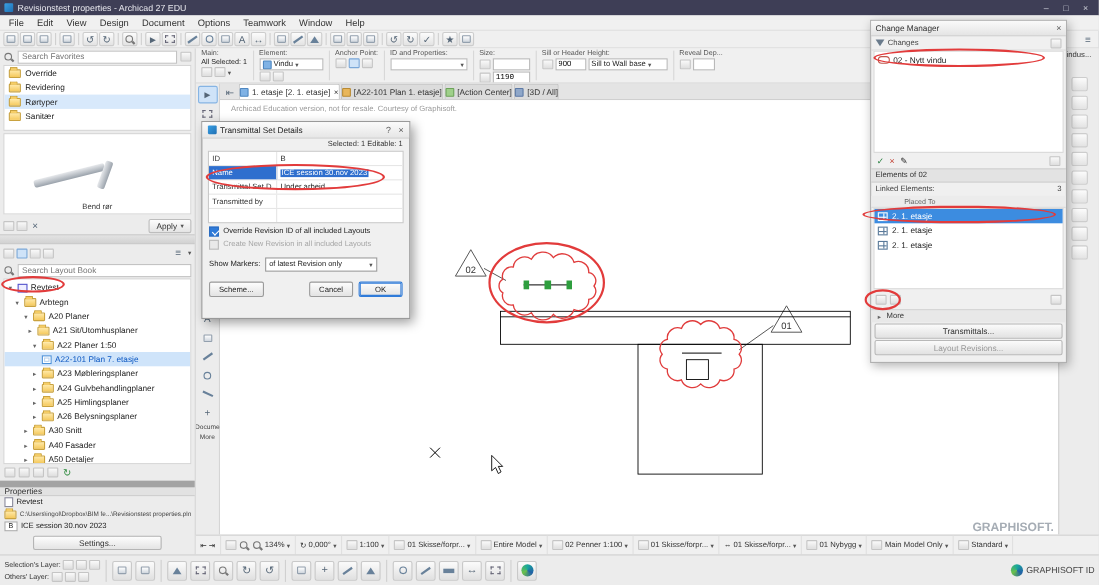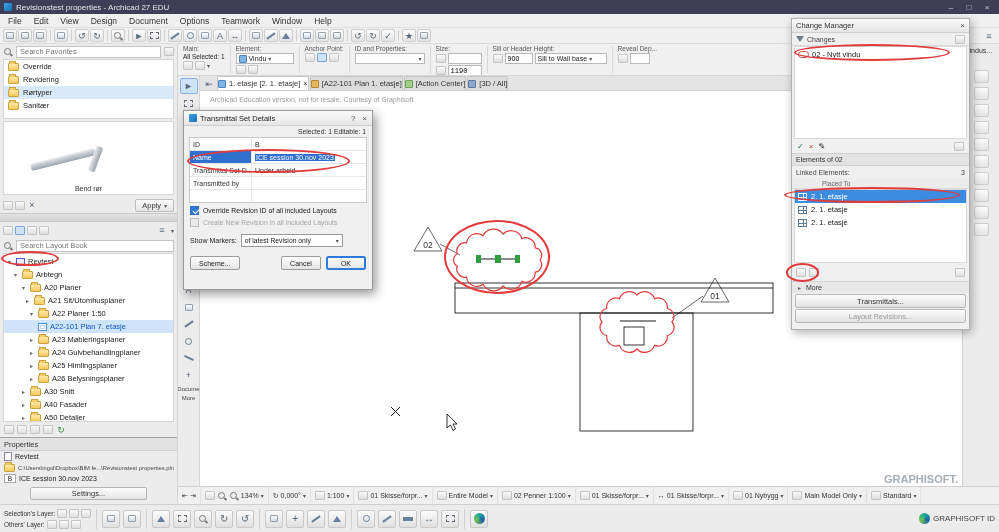--- a/index.html
+++ b/index.html
@@ -66,21 +66,21 @@
 .applybtn{margin-left:auto;display:flex;align-items:center;gap:3px;height:13px;padding:0 6px;background:linear-gradient(#fdfdfd,#e4e4e4);border:1px solid #bdbdbd;border-radius:2px;font-size:7.5px;color:#333}
 .splitter{height:9px;background:linear-gradient(#e3e3e3,#d2d2d2);border-top:1px solid #c8c8c8;border-bottom:1px solid #c8c8c8}
 .tree{background:#fff;border:1px solid #d5d5d5;margin:0 3px;height:169px;overflow:hidden;padding-top:1px}
 .trow{display:flex;align-items:center;gap:3px;height:13px;font-size:7.5px;white-space:nowrap;padding-right:2px;overflow:hidden}
 .tw{width:7px;text-align:center;color:#666;font-size:6px;flex:none}
 .trow.selrow{background:#cfe4fa;color:#0b57c2}
 .book{width:9px;height:8px;background:#eef;border:1px solid #55c;flex:none}
 .layouticon{width:9px;height:8px;background:#fff;border:1px solid #4a90d9;flex:none;position:relative}
 .layouticon::after{content:"";position:absolute;inset:1px;border:1px solid #bcd4ee}
 .tactions{display:flex;gap:3px;align-items:center;padding:2px 4px;height:15px}
-.propshdr{display:flex;align-items:center;height:14px;background:#e2e2e2;border-top:1px solid #a3a3a3;border-bottom:1px solid #cfcfcf;padding:0 4px;font-size:7.5px;color:#333}
+.propshdr{display:flex;align-items:center;height:14px;background:#e2e2e2;border-top:6px solid #a3a3a3;border-bottom:1px solid #cfcfcf;padding:0 4px;font-size:7.5px;color:#333}
 .prow{display:flex;align-items:center;gap:3px;padding:0 4px;height:11px;font-size:7px;white-space:nowrap;overflow:hidden}
 .prow.path{font-size:5.8px;color:#444}
 .idbox{width:12px;height:9px;border:1px solid #aaa;background:#fff;display:inline-flex;align-items:center;justify-content:center;font-size:6.5px;flex:none}
 .pagei{width:8px;height:9px;background:#fff;border:1px solid #889;flex:none}
 .setbtn{margin:3px 30px 0;height:13px;background:linear-gradient(#fdfdfd,#e4e4e4);border:1px solid #b5b5b5;border-radius:2px;font:7.5px "Liberation Sans",sans-serif;color:#333}
 
 .rstrip{left:962px;top:44px;width:37px;height:442px;background:#ececec;border-left:1px solid #d0d0d0;padding:3px 2px;font-size:7px;color:#333}
 .rcol{display:flex;flex-direction:column;gap:4px;align-items:center;margin-top:16px}
 .rcol .ic{width:15px;height:13px}
 

